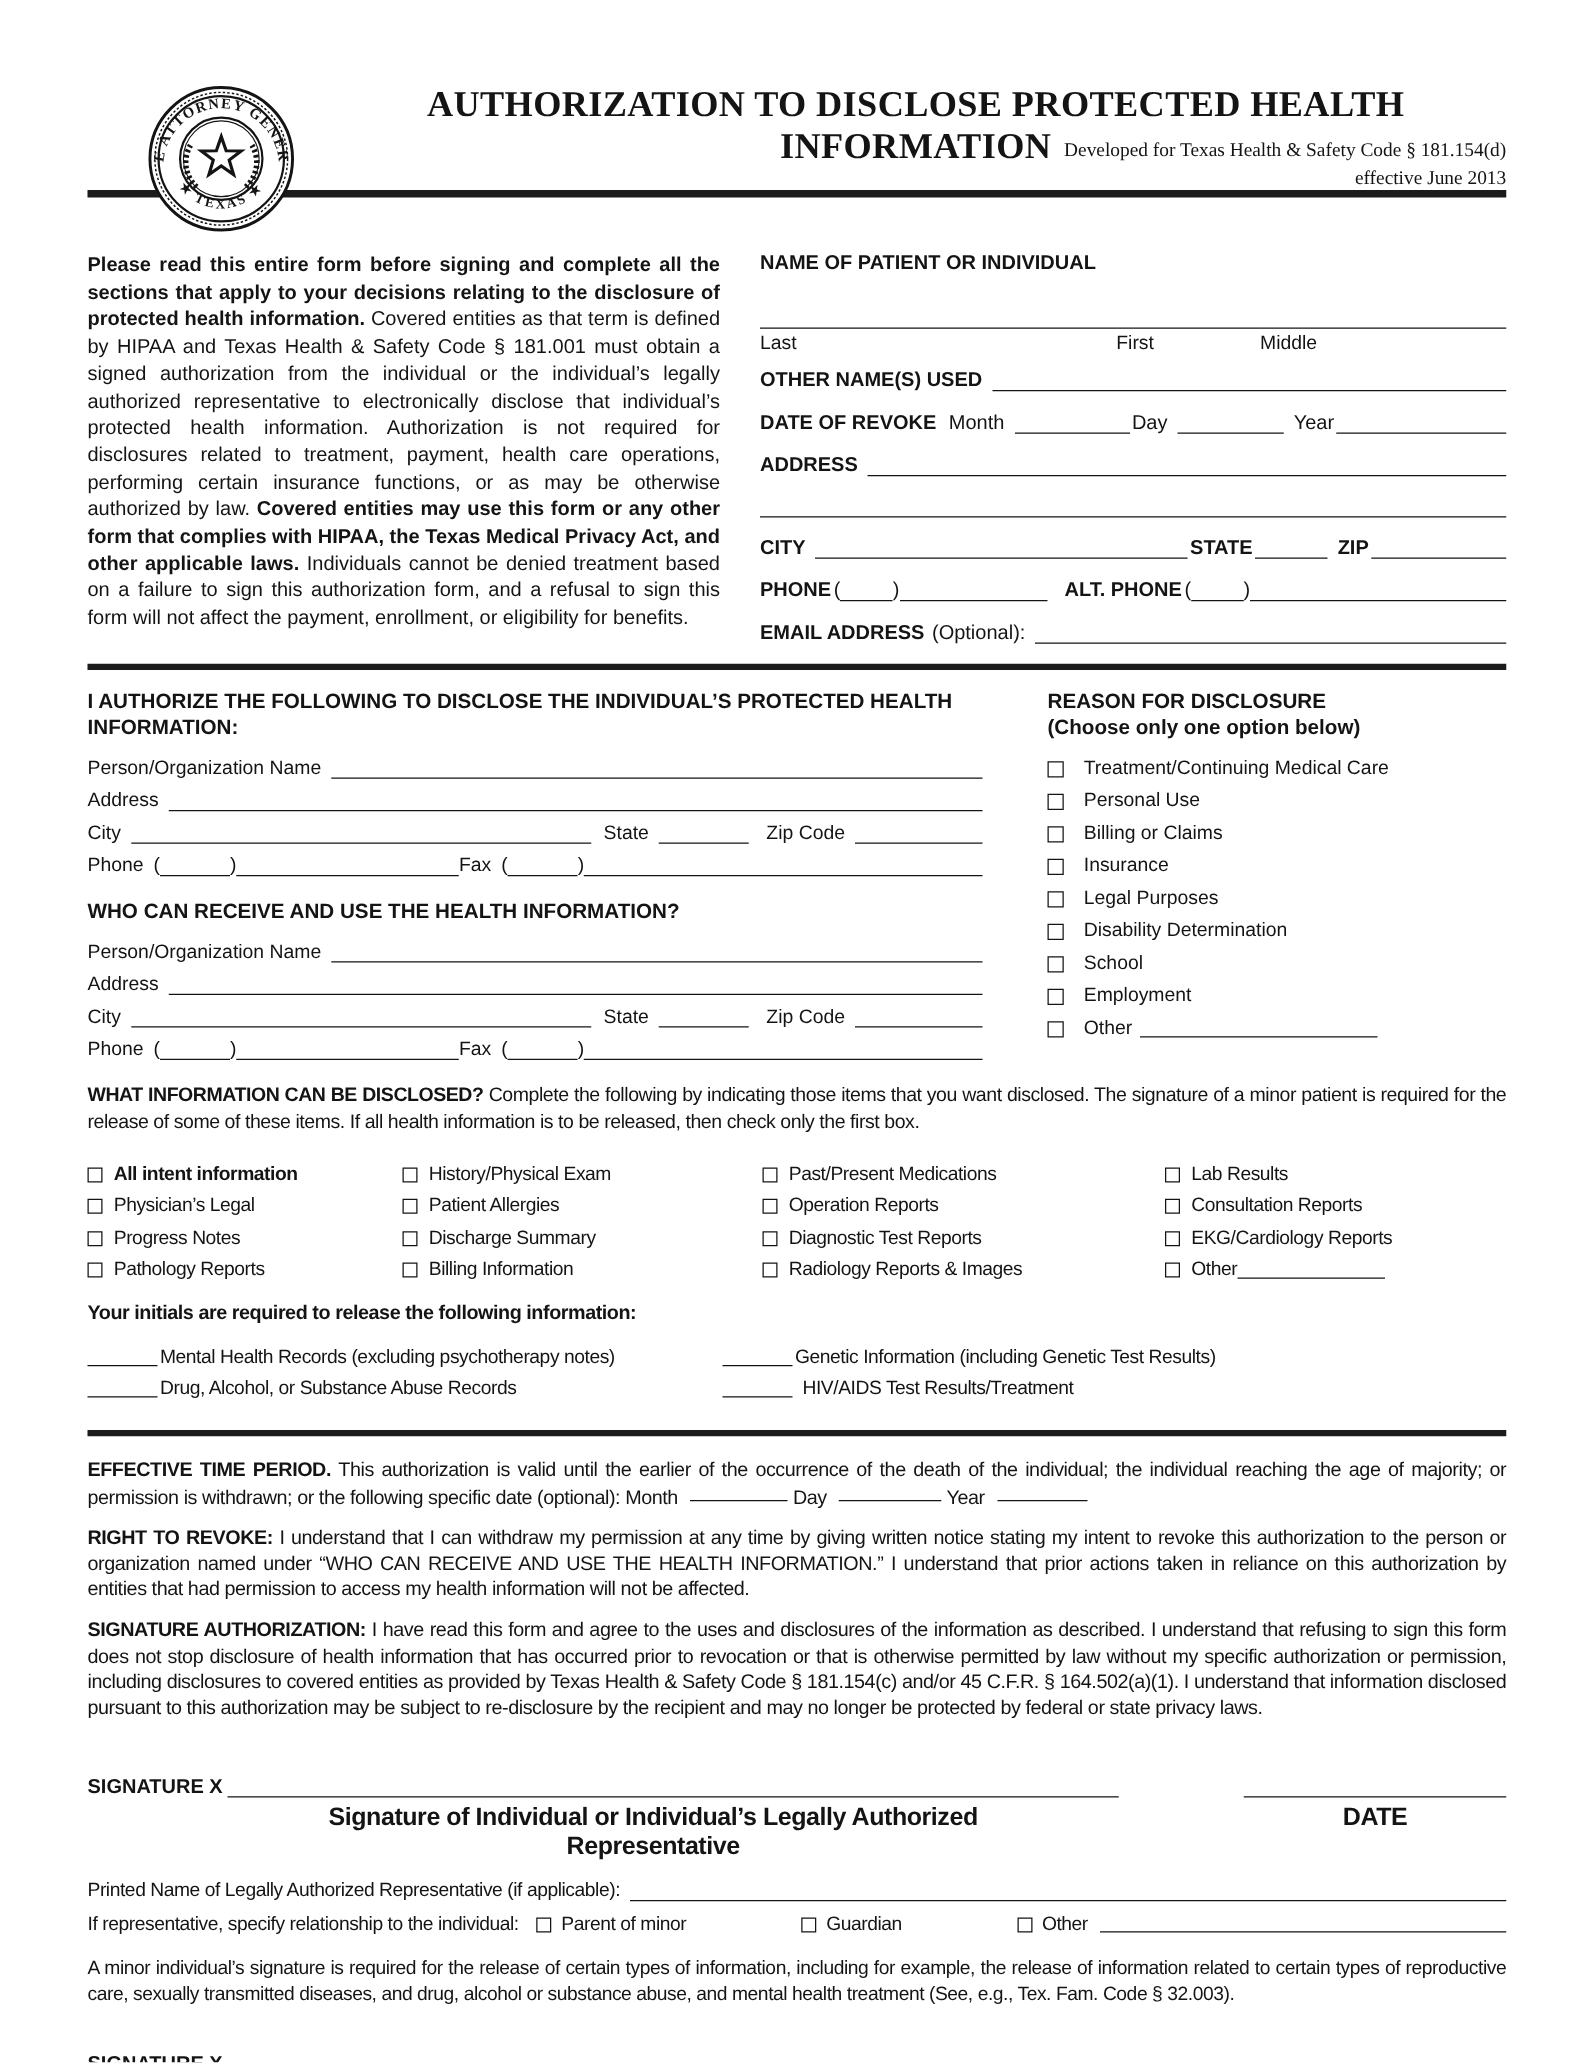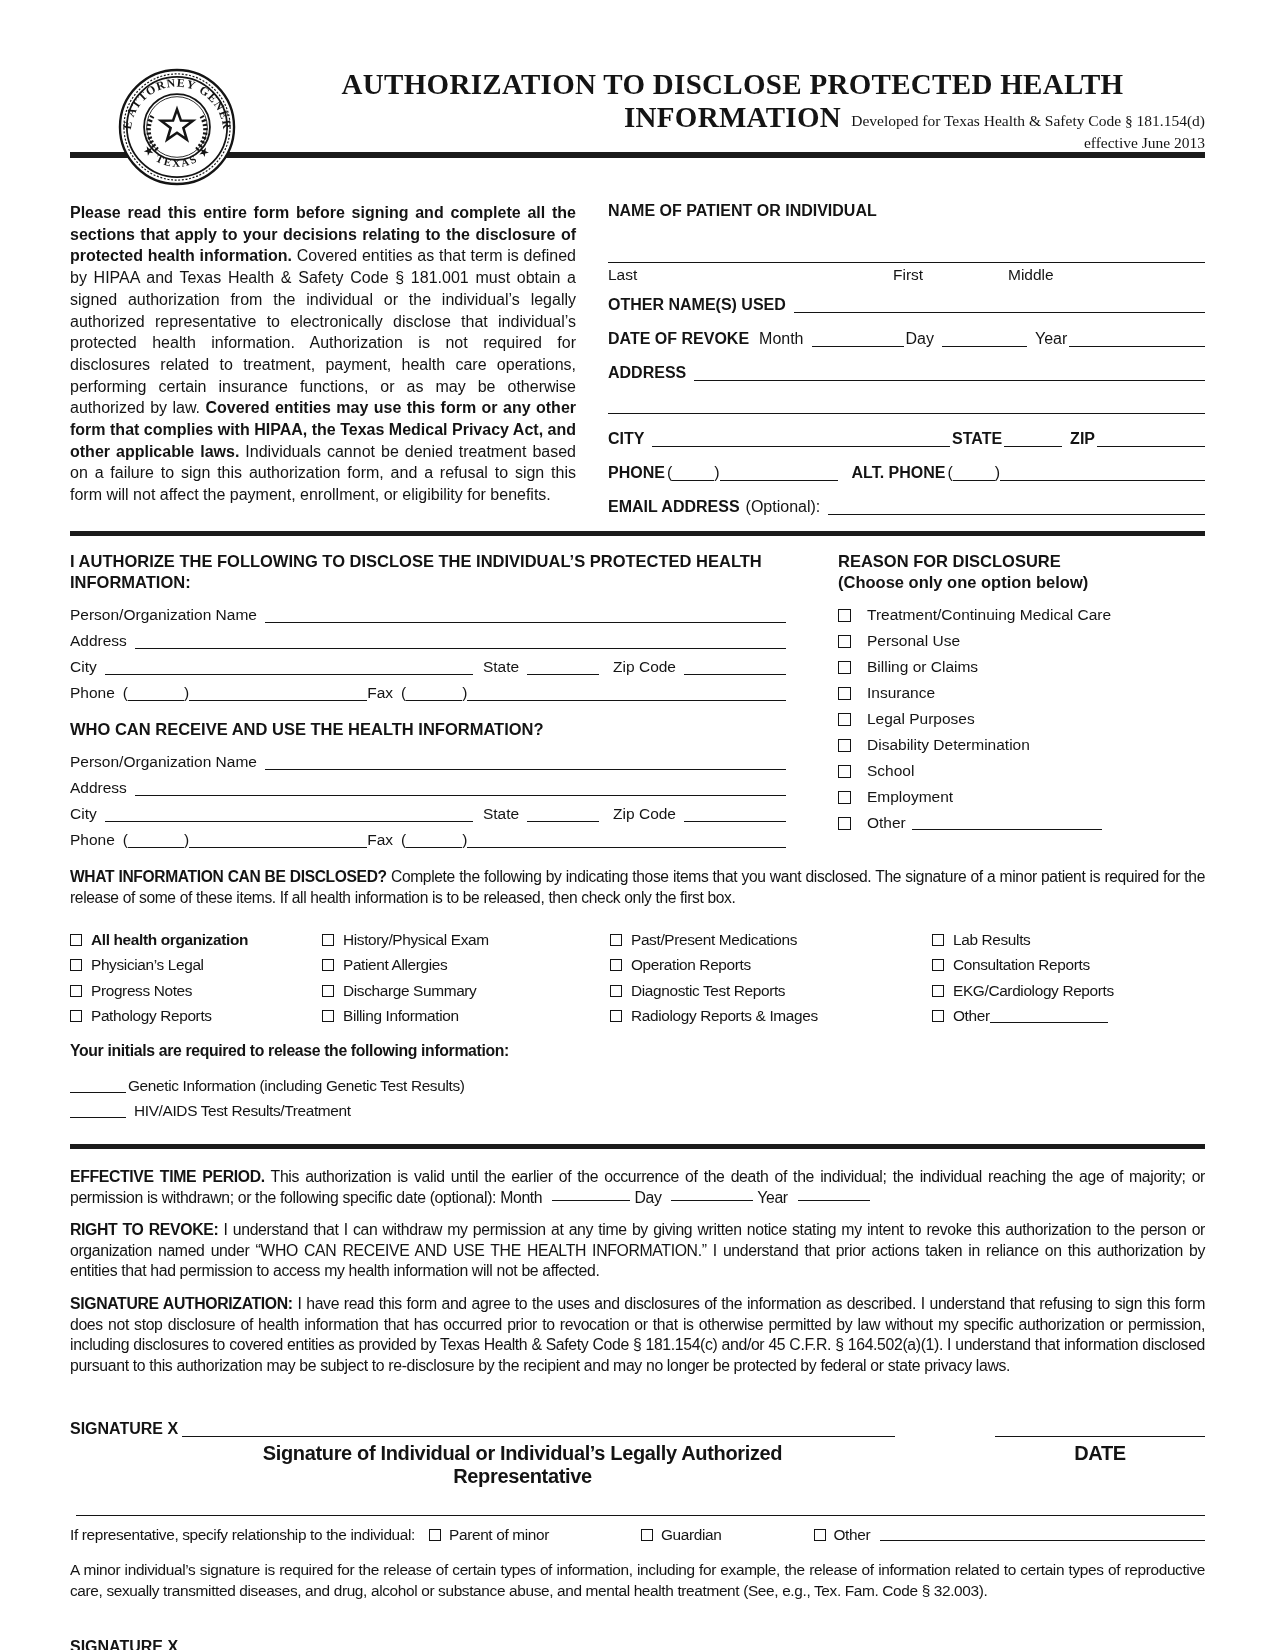--- a/index.html
+++ b/index.html
@@ -273,21 +273,21 @@
       </div>
     </div>
   </div>
 
   <div class="wpara just narrow"><b>WHAT INFORMATION CAN BE DISCLOSED?</b><span> Complete the following by indicating those items that you want disclosed. The signature of a minor patient is required for the release of some of these items. If all health information is to be released, then check only the first box.</span></div>
 
   <div class="grid narrow">
     <div class="gcol0">
       <div class="gitem">
           <span class="cb"></span>
-          <span class="b">All health organization</span>
+          <span class="b">All intent information</span>
         </div>
       <div class="gitem">
           <span class="cb"></span>
           <span>Physician’s Legal</span>
         </div>
       <div class="gitem">
           <span class="cb"></span>
           <span>Progress Notes</span>
         </div>
       <div class="gitem">
@@ -347,20 +347,30 @@
       <div class="gitem">
           <span class="cb"></span>
           <span>Other</span>
           <span class="bl" style="width:118px;align-self:flex-end;margin:0 0 2px 0"></span>
         </div>
     </div>
   </div>
 
   <div class="inithead narrow">Your initials are required to release the following information:</div>
   <div class="initcols narrow">
+    <div class="initleft">
+      <div class="initem">
+          <span class="bl" style="width:56px"></span>
+          <span>Mental Health Records (excluding psychotherapy notes)</span>
+        </div>
+      <div class="initem">
+          <span class="bl" style="width:56px"></span>
+          <span>Drug, Alcohol, or Substance Abuse Records</span>
+        </div>
+    </div>
     <div class="initright">
       <div class="initem">
           <span class="bl" style="width:56px"></span>
           <span>Genetic Information (including Genetic Test Results)</span>
         </div>
       <div class="initem">
           <span class="bl" style="width:56px;margin-right:8px"></span>
           <span>HIV/AIDS Test Results/Treatment</span>
         </div>
     </div>
@@ -387,20 +397,21 @@
     <span class="sigspace"></span>
     <span class="bl" style="width:210px;margin-left:0"></span>
   </div>
   <div class="sigcaps narrow">
     <span style="margin-left:130px;width:645px;text-align:center">Signature of Individual or Individual’s Legally Authorized Representative</span>
     <span style="flex:1"></span>
     <span style="width:210px;text-align:center">DATE</span>
   </div>
 
   <div class="repline narrow">
+    <span class="lbl">Printed Name of Legally Authorized Representative (if applicable):</span>
     <span class="bl grow"></span>
   </div>
   <div class="relrow narrow">
     <span>If representative, specify relationship to the individual:</span>
     <span class="cb" style="margin-left:14px"></span>
     <span>Parent of minor</span>
     <span class="cb" style="margin-left:92px"></span>
     <span>Guardian</span>
     <span class="cb" style="margin-left:92px"></span>
     <span>Other</span>

